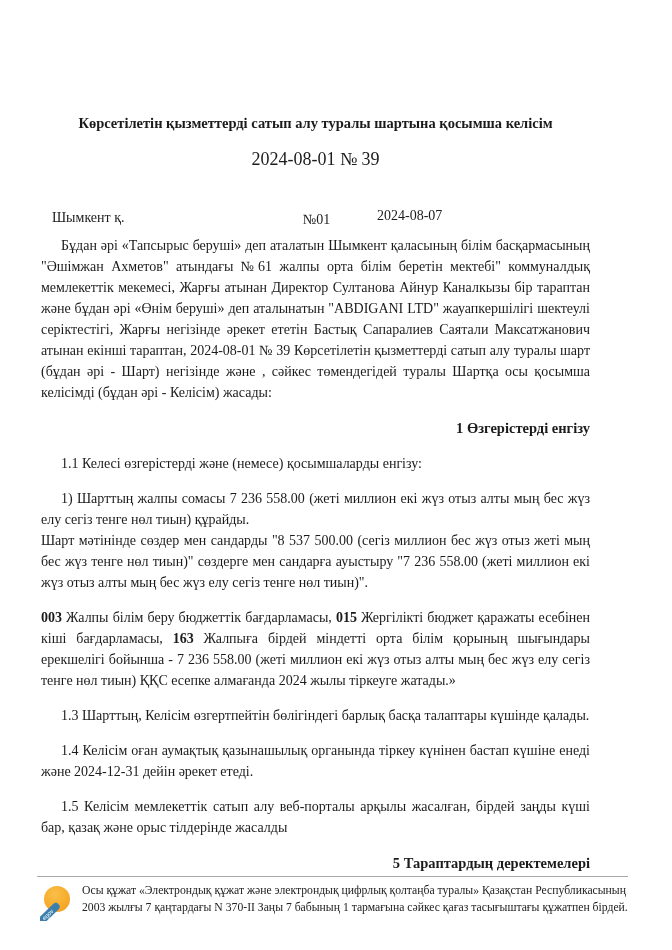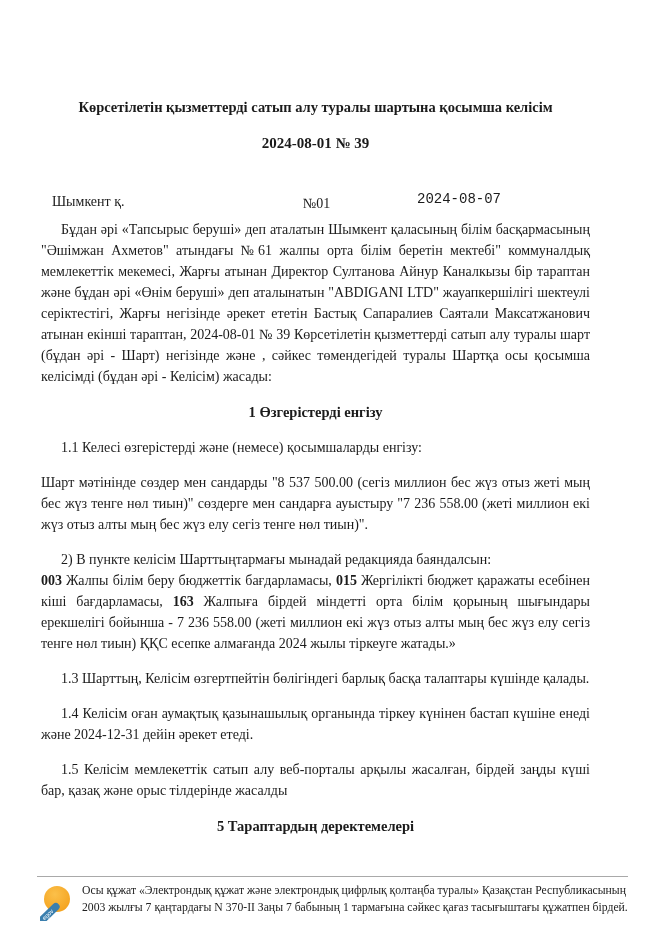--- a/index.html
+++ b/index.html
@@ -14,58 +14,58 @@
     overflow: hidden;
     font-family: "Liberation Serif", "DejaVu Serif", serif;
     font-size: 14px;
     line-height: 21px;
     color: #1b1b1b;
   }
   .page {
     position: relative;
     width: 624px;
     height: 950px;
-    padding: 0 34px 0 41px;
+    padding: 16px 34px 0 41px;
     box-sizing: border-box;
   }
   .doc-title {
     margin: 0;
     padding-top: 97px;
     text-align: center;
     font-weight: bold;
     font-size: 14.5px;
     line-height: 21px;
   }
   .doc-number {
     margin: 15px 0 0 0;
     text-align: center;
-    font-weight: bold;
-    font-size: 15px;
+    font-weight: normal;
+    font-size: 18px;
     line-height: 21px;
   }
   .meta-row {
     position: relative;
     height: 21px;
     margin-top: 35px;
   }
   .meta-city   { position: absolute; left: 11px;  top: 2px; }
   .meta-number { position: absolute; left: 262px; top: 4px; }
-  .meta-date   { position: absolute; left: 376px; top: 0; font-family: Liberation Mono, monospace; }
+  .meta-date   { position: absolute; left: 336px; top: 0; }
   p.para {
     margin: 14px 0 0 0;
     text-align: justify;
   }
   p.cont {
     margin: 0;
     text-align: justify;
   }
   .indent { text-indent: 20px; }
   .sec-heading {
     margin: 15px 0 0 0;
-    text-align: center;
+    text-align: right;
     font-weight: bold;
     font-size: 14.5px;
     line-height: 21px;
   }
   .block { margin-top: 14px; }
   b.num { font-weight: bold; }
   .footer {
     position: absolute;
     left: 37px;
     top: 876px;
@@ -103,25 +103,25 @@
     <span class="meta-date">2024-08-07</span>
   </div>
 
   <p class="para indent" style="margin-top:9px">Бұдан әрі «Тапсырыс беруші» деп аталатын Шымкент қаласының білім басқармасының "Әшімжан Ахметов" атындағы №61 жалпы орта білім беретін мектебі" коммуналдық мемлекеттік мекемесі, Жарғы атынан Директор Султанова Айнур Каналкызы бір тараптан және бұдан әрі «Өнім беруші» деп аталынатын "ABDIGANI LTD" жауапкершілігі шектеулі серіктестігі, Жарғы негізінде әрекет ететін Бастық Сапаралиев Саятали Максатжанович атынан екінші тараптан, 2024-08-01 № 39 Көрсетілетін қызметтерді сатып алу туралы шарт (бұдан әрі - Шарт) негізінде және , сәйкес төмендегідей туралы Шартқа осы қосымша келісімді (бұдан әрі - Келісім) жасады:</p>
 
   <h3 class="sec-heading">1 Өзгерістерді енгізу</h3>
 
   <p class="para indent">1.1 Келесі өзгерістерді және (немесе) қосымшаларды енгізу:</p>
 
   <div class="block">
+    <p class="cont indent">1) Шарттың жалпы сомасы 7 236 558.00 (жеті миллион екі жүз отыз алты мың бес жүз елу сегіз тенге нөл тиын) құрайды.</p>
     <p class="cont">Шарт мәтінінде сөздер мен сандарды "8 537 500.00 (сегіз миллион бес жүз отыз жеті мың бес жүз тенге нөл тиын)" сөздерге мен сандарға ауыстыру "7 236 558.00 (жеті миллион екі жүз отыз алты мың бес жүз елу сегіз тенге нөл тиын)".</p>
   </div>
 
   <div class="block">
-    <p class="cont indent">2) В пункте келісім Шарттыңтармағы мынадай редакцияда баяндалсын:</p>
     <p class="cont"><b class="num">003</b><span> Жалпы білім беру бюджеттік бағдарламасы, </span><b class="num">015</b><span> Жергілікті бюджет қаражаты есебінен кіші бағдарламасы, </span><b class="num">163</b><span> Жалпыға бірдей міндетті орта білім қорының шығындары ерекшелігі бойынша - 7 236 558.00 (жеті миллион екі жүз отыз алты мың бес жүз елу сегіз тенге нөл тиын) ҚҚС есепке алмағанда 2024 жылы тіркеуге жатады.»</span></p>
   </div>
 
 
   <p class="para indent">1.3 Шарттың, Келісім өзгертпейтін бөлігіндегі барлық басқа талаптары күшінде қалады.</p>
 
   <p class="para indent">1.4 Келісім оған аумақтық қазынашылық органында тіркеу күнінен бастап күшіне енеді және 2024-12-31 дейін әрекет етеді.</p>
 
   <p class="para indent">1.5 Келісім мемлекеттік сатып алу веб-порталы арқылы жасалған, бірдей заңды күші бар, қазақ және орыс тілдерінде жасалды</p>
 

